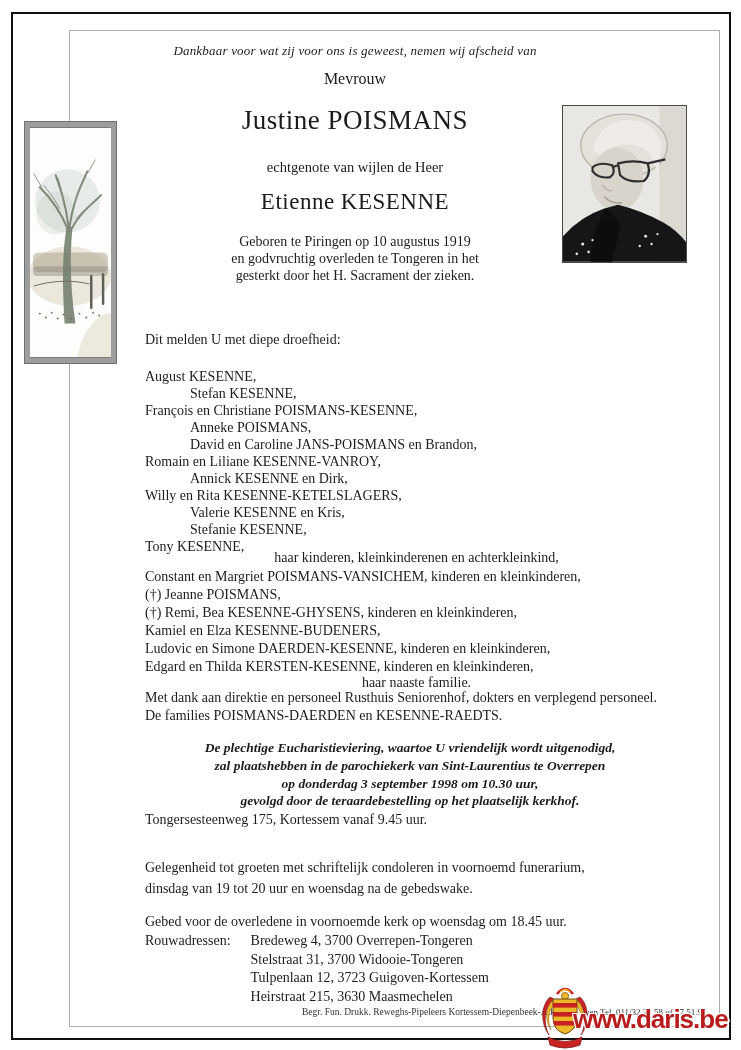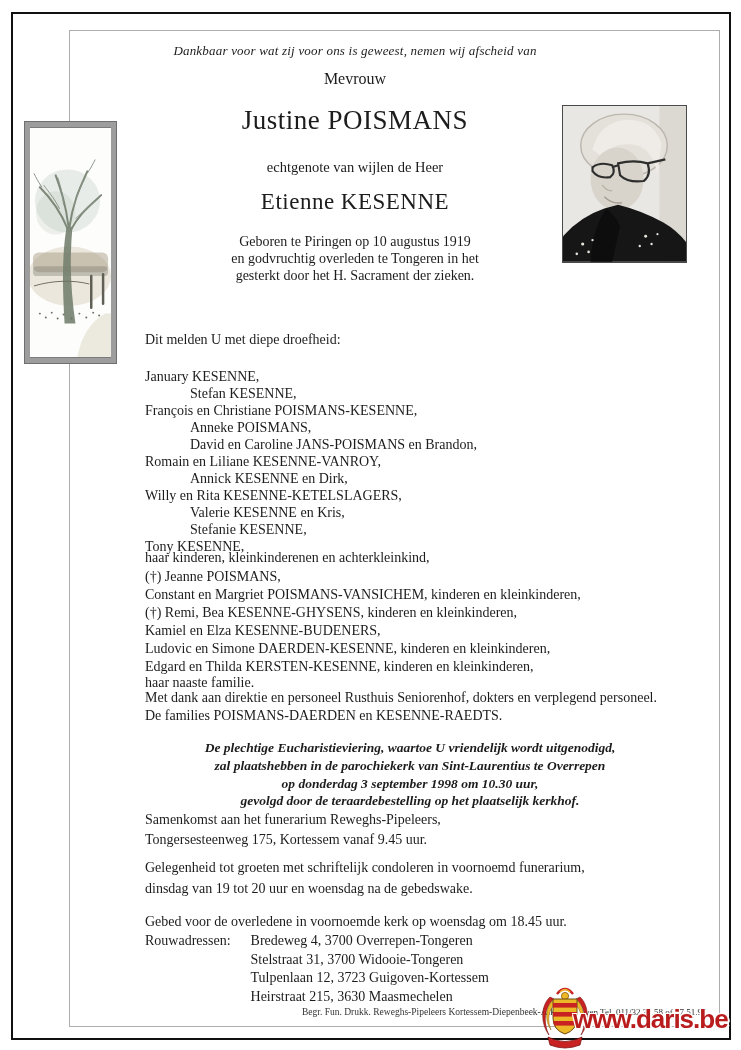--- a/index.html
+++ b/index.html
@@ -43,21 +43,21 @@
   .epitaph{top:43px;font-style:italic;font-size:13px;letter-spacing:.2px;}
   .salutation{top:69px;font-size:16px;}
   .deceased-name{top:104px;font-size:27px;letter-spacing:.5px;}
   .relation{top:159px;font-size:14.5px;}
   .spouse-name{top:188px;font-size:23px;letter-spacing:.5px;}
   .life-lines{top:233px;font-size:14px;line-height:17px;}
   .body-left{left:145px;width:543px;font-size:14px;z-index:2;}
   .intro{top:332px;}
   .family-primary{top:368px;line-height:17px;}
   .family-primary .line.indent{padding-left:45px;}
-  .note-right{text-align:left;}
+  .note-right{text-align:center;}
   .note-1{top:550px;}
   .family-secondary{top:568px;line-height:18px;}
   .note-2{top:675px;}
   .thanks{top:689px;line-height:18px;}
   .service-block{left:120px;width:580px;top:739px;text-align:center;
     font-weight:bold;font-size:13.5px;line-height:17.8px;z-index:2;font-style:italic;}
   .gathering{top:810px;line-height:20px;}
   .condolence{top:858px;line-height:20.5px;}
   .prayer{top:914px;}
   .mourning{top:932px;display:flex;line-height:18.5px;}
@@ -163,38 +163,38 @@
 <div class="abs t center-col spouse-name">Etienne KESENNE</div>
 <div class="abs t center-col life-lines">
     <div class="line">Geboren te Piringen op 10 augustus 1919</div>
     <div class="line">en godvruchtig overleden te Tongeren in het</div>
     <div class="line">gesterkt door het H. Sacrament der zieken.</div>
   </div>
 
 <div class="abs t body-left intro">Dit melden U met diepe droefheid:</div>
 
 <div class="abs t body-left family-primary">
-    <div class="line">January KESENNE,</div>
+    <div class="line">August KESENNE,</div>
     <div class="line indent">Stefan KESENNE,</div>
     <div class="line">François en Christiane POISMANS-KESENNE,</div>
     <div class="line indent">Anneke POISMANS,</div>
     <div class="line indent">David en Caroline JANS-POISMANS en Brandon,</div>
     <div class="line">Romain en Liliane KESENNE-VANROY,</div>
     <div class="line indent">Annick KESENNE en Dirk,</div>
     <div class="line">Willy en Rita KESENNE-KETELSLAGERS,</div>
     <div class="line indent">Valerie KESENNE en Kris,</div>
     <div class="line indent">Stefanie KESENNE,</div>
     <div class="line">Tony KESENNE,</div>
   </div>
 
 <div class="abs t body-left note-right note-1">haar kinderen, kleinkinderenen en achterkleinkind,</div>
 
 <div class="abs t body-left family-secondary">
+    <div class="line">Constant en Margriet POISMANS-VANSICHEM, kinderen en kleinkinderen,</div>
     <div class="line">(†) Jeanne POISMANS,</div>
-    <div class="line">Constant en Margriet POISMANS-VANSICHEM, kinderen en kleinkinderen,</div>
     <div class="line">(†) Remi, Bea KESENNE-GHYSENS, kinderen en kleinkinderen,</div>
     <div class="line">Kamiel en Elza KESENNE-BUDENERS,</div>
     <div class="line">Ludovic en Simone DAERDEN-KESENNE, kinderen en kleinkinderen,</div>
     <div class="line">Edgard en Thilda KERSTEN-KESENNE, kinderen en kleinkinderen,</div>
   </div>
 
 <div class="abs t body-left note-right note-2">haar naaste familie.</div>
 
 <div class="abs t body-left thanks">
     <div class="line">Met dank aan direktie en personeel Rusthuis Seniorenhof, dokters en verplegend personeel.</div>
@@ -202,21 +202,20 @@
   </div>
 
 <div class="abs t service-block">
     <div class="line">De plechtige Eucharistieviering, waartoe U vriendelijk wordt uitgenodigd,</div>
     <div class="line">zal plaatshebben in de parochiekerk van Sint-Laurentius te Overrepen</div>
     <div class="line">op donderdag 3 september 1998 om 10.30 uur,</div>
     <div class="line">gevolgd door de teraardebestelling op het plaatselijk kerkhof.</div>
   </div>
 
 <div class="abs t body-left gathering">
-    <div class="line">Samenkomst aan het funerarium Reweghs-Pipeleers,</div>
     <div class="line">Tongersesteenweg 175, Kortessem vanaf 9.45 uur.</div>
   </div>
 
 <div class="abs t body-left condolence">
     <div class="line">Gelegenheid tot groeten met schriftelijk condoleren in voornoemd funerarium,</div>
     <div class="line">dinsdag van 19 tot 20 uur en woensdag na de gebedswake.</div>
   </div>
 
 <div class="abs t body-left prayer">Gebed voor de overledene in voornoemde kerk op woensdag om 18.45 uur.</div>
 

